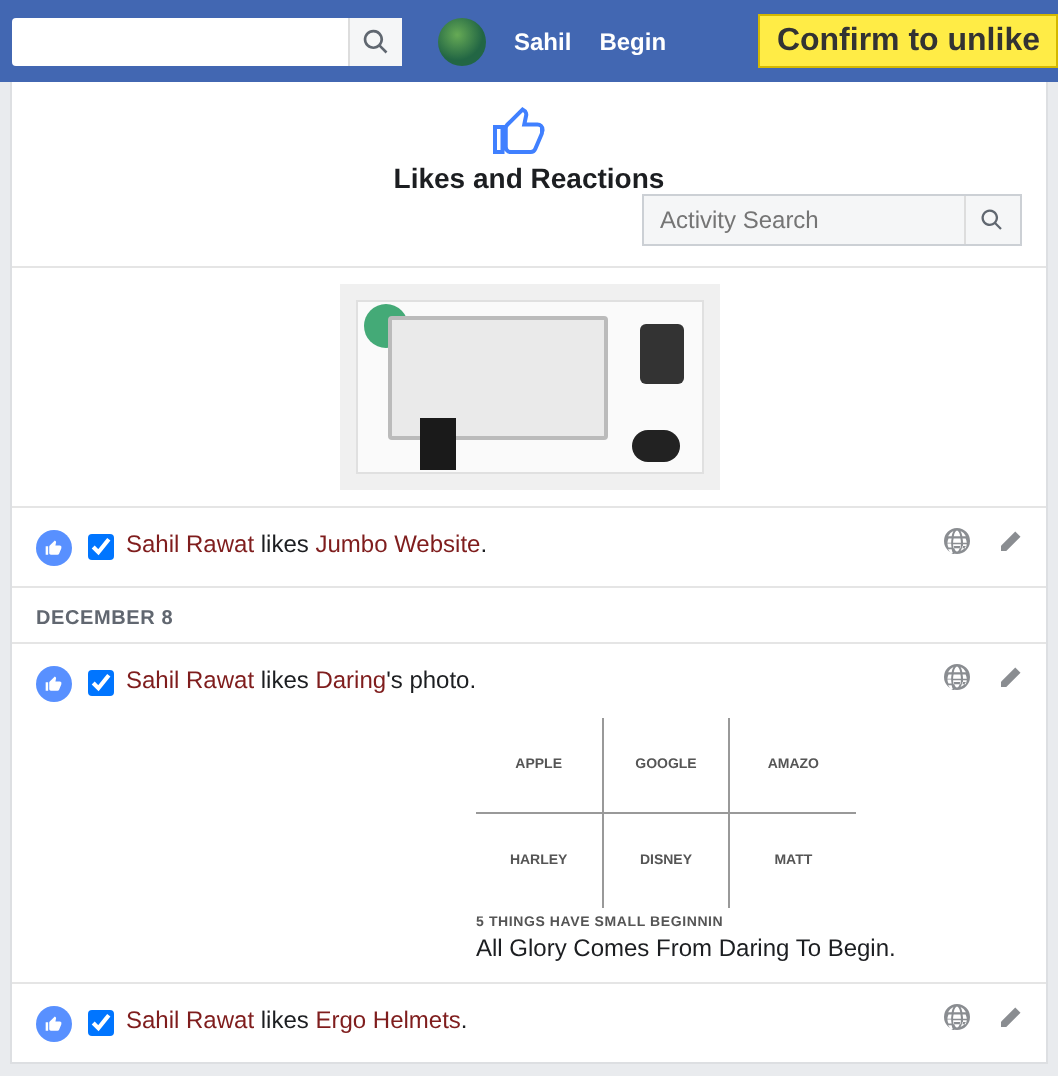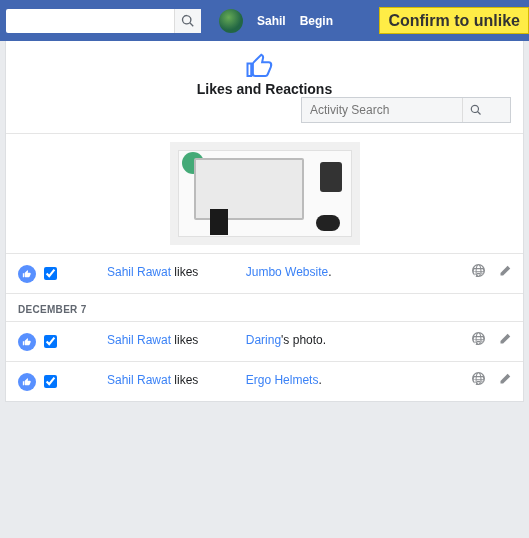--- a/index.html
+++ b/index.html
@@ -8,37 +8,37 @@
 .search-box { background: #fff; height: 24px; width: 195px; display: flex; align-items: center; border-radius: 2px; }
 .search-box input { border: none; outline: none; width: 168px; padding: 0 8px; font-size: 13px; }
 .search-btn { background: #f5f6f7; width: 28px; height: 24px; display: flex; align-items: center; justify-content: center; border-left: 1px solid #ddd; }
 .avatar { width: 24px; height: 24px; border-radius: 50%; background: radial-gradient(circle at 40% 35%, #6a5 0%, #264 60%); margin-left: 18px; }
 .nav-link { color: #fff; font-weight: bold; font-size: 12px; margin-left: 14px; text-decoration: none; }
 .confirm-btn { background: #ffec46; color: #333; font-weight: bold; border: 1px solid #d4b800; padding: 4px 8px; margin-left: auto; height: 27px; font-size: 16px; white-space: nowrap; }
 .content { background: #fff; margin: 0 5px; border: 1px solid #dddfe2; border-top: none; }
 .hdr { display: flex; align-items: center; padding: 10px 12px; flex-direction: column; }
 .thumb-icon { margin-right: 10px; }
 .hdr-title { font-size: 14px; font-weight: bold; color: #1c1e21; }
-.activity-search { margin-left: auto; display: flex; align-items: center; border: 1px solid #ccd0d5; background: #f5f6f7; height: 26px; width: 210px; }
+.activity-search { margin-left: auto; display: flex; align-items: center; border: 1px solid #ccd0d5; background: #f5f6f7; height: 26px; width: 190px; }
 .activity-search input { border: none; background: transparent; outline: none; padding: 0 8px; font-size: 12px; color: #666; width: 160px; }
 .activity-search-btn { width: 26px; height: 100%; display: flex; align-items: center; justify-content: center; border-left: 1px solid #ddd; }
 .preview-row { border-top: 1px solid #e5e5e5; padding: 8px 0; display: flex; justify-content: center; }
 .desk-preview { width: 190px; height: 103px; background: #f0f0f0; position: relative; overflow: hidden; }
 .desk-preview::before { content: ""; position: absolute; top: 8px; bottom: 8px; left: 8px; right: 8px; background: #fafafa; border: 1px solid #e0e0e0; }
 .desk-laptop { position: absolute; left: 24px; top: 16px; width: 110px; height: 62px; background: #eaeaea; border: 2px solid #bbb; border-radius: 2px; }
 .desk-item1 { position: absolute; right: 18px; top: 20px; width: 22px; height: 30px; background: #333; border-radius: 3px; }
 .desk-item2 { position: absolute; right: 20px; bottom: 14px; width: 24px; height: 16px; background: #222; border-radius: 8px; }
 .desk-item3 { position: absolute; left: 40px; bottom: 10px; width: 18px; height: 26px; background: #1a1a1a; }
 .desk-plant { position: absolute; left: 12px; top: 10px; width: 22px; height: 22px; background: #4a7; border-radius: 50%; }
 .entry { border-top: 1px solid #e5e5e5; padding: 10px 12px; display: flex; align-items: flex-start; position: relative; }
 .like-badge { width: 18px; height: 18px; border-radius: 50%; background: #5890ff; display: flex; align-items: center; justify-content: center; flex-shrink: 0; margin-top: 1px; }
 .like-badge svg { width: 10px; height: 10px; fill: #fff; }
 .entry input[type=checkbox] { margin: 3px 6px 0 8px; }
 .entry-text { color: #1c1e21; font-size: 12px; line-height: 16px; }
-.entry-text a { color: #3b82f6; text-decoration: none; margin-left: 44px; }
+.entry-text a { color: #7f1d1d; text-decoration: none; }
 .right-icons { position: absolute; right: 12px; top: 10px; display: flex; gap: 14px; align-items: center; }
 .globe { color: #8a8d91; }
 .edit-pencil { color: #8a8d91; }
 .date-hdr { border-top: 1px solid #e5e5e5; padding: 10px 12px 6px; font-size: 10px; font-weight: bold; color: #616770; letter-spacing: 0.3px; }
 .photo-block { margin-left: 30px; margin-top: 8px; }
 .grid-img { width: 190px; height: 95px; display: grid; grid-template-columns: repeat(3, 1fr); grid-template-rows: repeat(2, 1fr); gap: 1px; background: #999; }
 .grid-img div { background: #fff; display: flex; align-items: center; justify-content: center; font-size: 7px; font-weight: bold; color: #555; overflow: hidden; }
 .caption-dark { font-size: 7px; font-weight: bold; color: #555; margin: 4px 0 1px; letter-spacing: 0.3px; }
 .caption-main { font-size: 12px; color: #1c1e21; margin-top: 2px; }
 .annotation { position: absolute; pointer-events: none; z-index: 100; }
@@ -100,41 +100,53 @@
     <div class="right-icons">
       <span class="globe"><svg width="13" height="13" viewBox="0 0 16 16" fill="currentColor">
             <path d="M8 0a8 8 0 100 16A8 8 0 008 0zm5.5 5h-2.2c-.2-1.2-.6-2.3-1.1-3.2A6.5 6.5 0 0113.5 5zM8 1.5c.7 0 1.6 1.3 2 3.5H6c.4-2.2 1.3-3.5 2-3.5zM2.1 9.5h2.3c0 .9.1 1.7.3 2.5H2.8a6.4 6.4 0 01-.7-2.5zm.7-3h1.9c-.2.8-.3 1.6-.3 2.5H2.1c.1-.9.3-1.7.7-2.5zm3.1 0h4.2c.2.8.3 1.6.3 2.5H5.6c0-.9.1-1.7.3-2.5zm-.3 3.5h4.8c0 .9-.1 1.7-.3 2.5H5.9c-.2-.8-.3-1.6-.3-2.5zm6.1 0h2.3a6.4 6.4 0 01-.7 2.5h-1.9c.2-.8.3-1.6.3-2.5zm0-1c0-.9-.1-1.7-.3-2.5h1.9c.4.8.6 1.6.7 2.5h-2.3zM5.8 1.8c-.5.9-.9 2-1.1 3.2H2.5a6.5 6.5 0 013.3-3.2zM2.5 13h2.2c.2 1.2.6 2.3 1.1 3.2A6.5 6.5 0 012.5 13zM8 14.5c-.7 0-1.6-1.3-2-3.5h4c-.4 2.2-1.3 3.5-2 3.5zm2.2-.3c.5-.9.9-2 1.1-3.2h2.2a6.5 6.5 0 01-3.3 3.2z"></path>
           </svg></span>
       <span class="edit-pencil"><svg width="12" height="12" viewBox="0 0 16 16" fill="currentColor">
             <path d="M11.5 1l3.5 3.5L5.5 14H2v-3.5L11.5 1z"></path>
           </svg></span>
     </div>
   </div>
 
-  <div class="date-hdr">DECEMBER 7</div>
+  <div class="date-hdr">DECEMBER 8</div>
 
   <div class="entry" style="flex-wrap:wrap;">
     <div class="like-badge">
         <svg viewBox="0 0 24 24">
           <path d="M2 20h3V10H2v10zm19-9c0-1.1-.9-2-2-2h-5.3l.8-3.8v-.3c0-.4-.2-.8-.4-1.1L13 3l-6.1 6.1c-.4.4-.6.9-.6 1.4V18c0 1.1.9 2 2 2h8c.8 0 1.5-.5 1.8-1.2l2.6-6.1c.1-.2.1-.5.1-.7v-1z"></path>
         </svg>
       </div>
     <input type="checkbox" checked="" style="">
     <div class="entry-text">
       <a>Sahil Rawat</a><span> likes </span><a>Daring</a><span>'s photo.</span>
     </div>
     <div class="right-icons">
       <span class="globe"><svg width="13" height="13" viewBox="0 0 16 16" fill="currentColor">
             <path d="M8 0a8 8 0 100 16A8 8 0 008 0zm5.5 5h-2.2c-.2-1.2-.6-2.3-1.1-3.2A6.5 6.5 0 0113.5 5zM8 1.5c.7 0 1.6 1.3 2 3.5H6c.4-2.2 1.3-3.5 2-3.5zM2.1 9.5h2.3c0 .9.1 1.7.3 2.5H2.8a6.4 6.4 0 01-.7-2.5zm.7-3h1.9c-.2.8-.3 1.6-.3 2.5H2.1c.1-.9.3-1.7.7-2.5zm3.1 0h4.2c.2.8.3 1.6.3 2.5H5.6c0-.9.1-1.7.3-2.5zm-.3 3.5h4.8c0 .9-.1 1.7-.3 2.5H5.9c-.2-.8-.3-1.6-.3-2.5zm6.1 0h2.3a6.4 6.4 0 01-.7 2.5h-1.9c.2-.8.3-1.6.3-2.5zm0-1c0-.9-.1-1.7-.3-2.5h1.9c.4.8.6 1.6.7 2.5h-2.3zM5.8 1.8c-.5.9-.9 2-1.1 3.2H2.5a6.5 6.5 0 013.3-3.2zM2.5 13h2.2c.2 1.2.6 2.3 1.1 3.2A6.5 6.5 0 012.5 13zM8 14.5c-.7 0-1.6-1.3-2-3.5h4c-.4 2.2-1.3 3.5-2 3.5zm2.2-.3c.5-.9.9-2 1.1-3.2h2.2a6.5 6.5 0 01-3.3 3.2z"></path>
           </svg></span>
       <span class="edit-pencil"><svg width="12" height="12" viewBox="0 0 16 16" fill="currentColor">
             <path d="M11.5 1l3.5 3.5L5.5 14H2v-3.5L11.5 1z"></path>
           </svg></span>
     </div>
     <div style="width:100%"></div>
+    <div class="photo-block" style="margin-left:220px;">
+      <div class="grid-img">
+        <div>APPLE</div>
+        <div>GOOGLE</div>
+        <div>AMAZO</div>
+        <div>HARLEY</div>
+        <div>DISNEY</div>
+        <div>MATT</div>
+      </div>
+      <div class="caption-dark">5 THINGS HAVE SMALL BEGINNIN</div>
+      <div class="caption-main">All Glory Comes From Daring To Begin.</div>
+    </div>
   </div>
 
 
   <div class="entry">
     <div class="like-badge">
         <svg viewBox="0 0 24 24">
           <path d="M2 20h3V10H2v10zm19-9c0-1.1-.9-2-2-2h-5.3l.8-3.8v-.3c0-.4-.2-.8-.4-1.1L13 3l-6.1 6.1c-.4.4-.6.9-.6 1.4V18c0 1.1.9 2 2 2h8c.8 0 1.5-.5 1.8-1.2l2.6-6.1c.1-.2.1-.5.1-.7v-1z"></path>
         </svg>
       </div>
     <input type="checkbox" checked="" style="">

